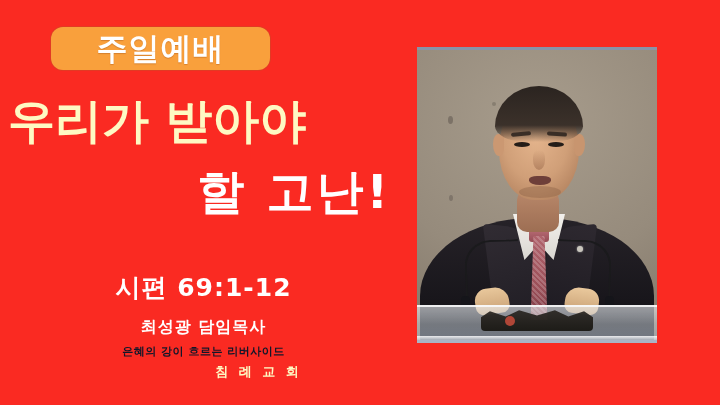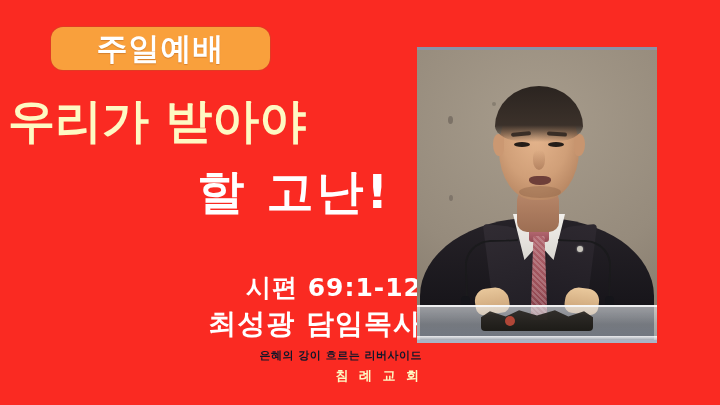--- a/index.html
+++ b/index.html
@@ -66,40 +66,40 @@
     text-align: right;
     padding-right: 9px;
     margin-top: 20px;
     white-space: nowrap;
     padding-left: 44px;
   }
 
   
   #meta-block {
     position: absolute;
-    left: 17px;
+    left: 1px;
     top: 272px;
     width: 405px;
-    text-align: right;
+    text-align: center;
   }
   #scripture-ref {
     color: #FFFFFF;
     font-size: 25px;
     font-weight: 700;
     letter-spacing: 1px;
     line-height: 1.25;
     white-space: nowrap;
   }
   #speaker-name {
     color: #FFFFFF;
-    font-size: 28px;
+    font-size: 16px;
     font-weight: 700;
     letter-spacing: 1px;
     line-height: 1.25;
-    margin-top: 3px;
+    margin-top: 14px;
     white-space: nowrap;
   }
   #church-line-1 {
     color: #0f172a;
     font-size: 11px;
     font-weight: 700;
     letter-spacing: 0.5px;
     line-height: 1.3;
     margin-top: 8px;
     white-space: nowrap;

